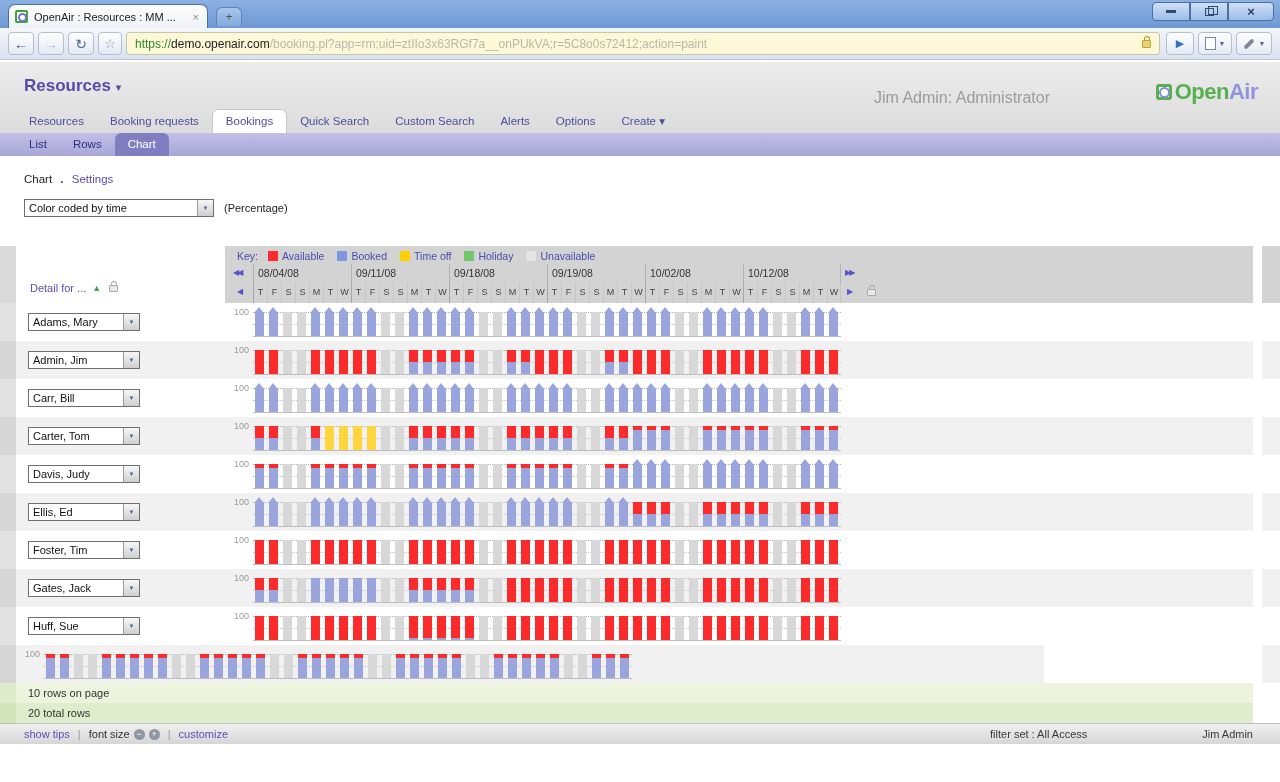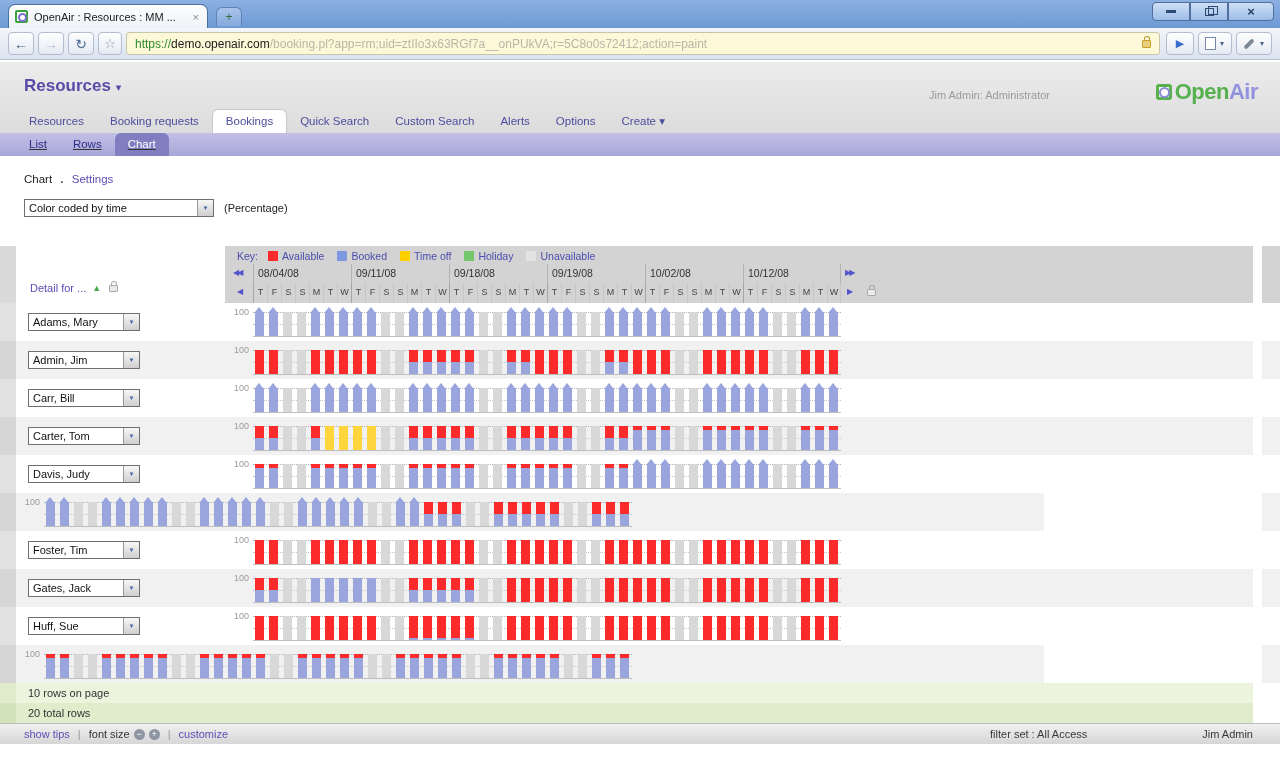--- a/index.html
+++ b/index.html
@@ -47,32 +47,32 @@
   .docbtn{width:34px;}
   .docico{width:11px;height:13px;border:1px solid #7788aa;background:#fff;margin-right:3px;}
   .ddcaret{font-size:7px;color:#56688a;}
   .wrbtn{width:36px;margin-right:0;}
   .wrico{width:12px;height:4px;background:#7e8794;border-radius:2px;transform:rotate(-45deg);margin-right:4px;}
 
   
   .pagehdr{position:absolute;left:0;top:62px;width:1280px;height:71px;background:linear-gradient(#ececec,#dcdcdc);}
   .apptitle{position:absolute;left:24px;top:14px;font-size:17px;font-weight:bold;color:#5a4aa8;cursor:pointer;}
   .apptitle .car{font-size:11px;}
-  .userstat{position:absolute;right:230px;top:27px;color:#9b9b9b;font-size:11px;}
+  .userstat{position:absolute;right:230px;top:27px;color:#9b9b9b;font-size:16px;}
   .oalogo{position:absolute;right:22px;top:17px;display:flex;align-items:center;font-weight:bold;font-size:22px;letter-spacing:-.5px;}
   .oalogo .ic{width:16px;height:16px;border:3px solid #56b04e;border-radius:3px;position:relative;margin-right:3px;background:#fff;}
   .oalogo .ic:before{content:"";position:absolute;left:0;top:0;width:7px;height:7px;border:2.5px solid #8c8cd8;border-radius:50%;}
   .lg-open{color:#56b04e;}
   .lg-air{color:#9192dd;}
   .navtabs{position:absolute;left:16px;bottom:0;height:23px;display:flex;align-items:flex-end;}
   .ntab{padding:0 13px;line-height:23px;color:#4d4d9e;font-size:11.5px;cursor:pointer;white-space:nowrap;}
   .ntab.active{background:#fff;border-radius:6px 6px 0 0;border:1px solid #c9c9c9;border-bottom:none;}
 
   .subnav{position:absolute;left:0;top:133px;width:1280px;height:23px;
-    background:linear-gradient(#c2c0e7,#a8a6d6);display:flex;align-items:flex-end;padding-left:16px;text-decoration:underline;}
+    background:linear-gradient(#c2c0e7,#a8a6d6);display:flex;align-items:flex-end;padding-left:16px;}
   .stab{padding:0 13px;line-height:23px;color:#2e2e86;font-size:11.5px;cursor:pointer;}
   .stab.active{background:#807ec0;color:#fff;border-radius:6px 6px 0 0;}
 
   
   .breadcrumb{position:absolute;left:24px;top:173px;font-size:11.5px;color:#222;}
   .breadcrumb .sep{font-weight:bold;margin:0 5px;color:#444;}
   .plink{color:#5b4fb5;cursor:pointer;text-decoration:none;}
   .controls{position:absolute;left:24px;top:199px;display:flex;align-items:center;}
   .pct{margin-left:10px;color:#222;}
   .paging{position:absolute;right:27px;top:221px;display:flex;align-items:center;color:#222;}
@@ -1615,20 +1615,26 @@
                     <div class="seg bk" style="height: 24px;"></div>
                   </div>
                   <div class="bararrow"></div>
                 </div>
               </div>
             </div>
           </div>
         </div>
         <div class="rrow even">
           <div class="g"></div>
+          <div class="name">
+            <div class="win-select">
+              <span class="txt">Ellis, Ed</span>
+              <span class="btn">▼</span>
+            </div>
+          </div>
           <div class="band">
             <div class="plot">
               <span class="ytick">100</span>
               <div class="gl100"></div>
               <div class="gl50"></div>
               <div class="gl0"></div>
               <div class="cols">
                 <div class="daycol">
                   <div class="bar">
                     <div class="seg bk" style="height: 24px;"></div>

